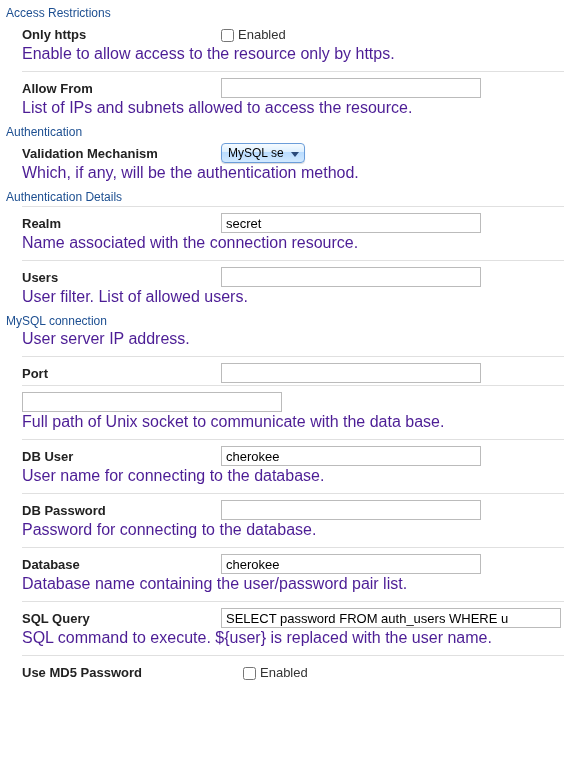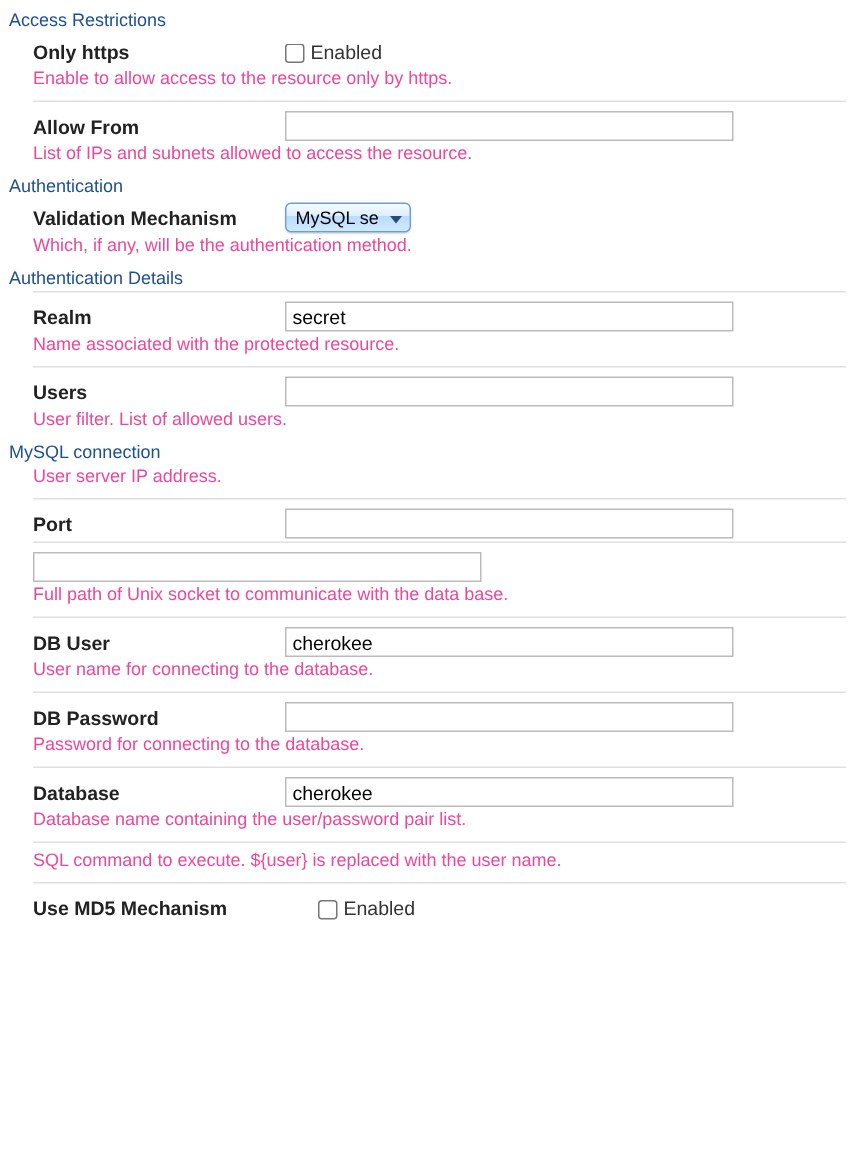--- a/index.html
+++ b/index.html
@@ -22,52 +22,53 @@
   }
   .field-block {
     margin-left: 18px;
     margin-bottom: 2px;
   }
   .field-row {
     display: flex;
     align-items: center;
     min-height: 22px;
     padding-top: 2px;
+    gap: 31px;
   }
   .field-label {
     flex: 0 0 168px;
     font-weight: bold;
     color: #222;
     font-size: 13px;
   }
   .field-control {
     flex: 1;
     display: flex;
     align-items: flex-end;
   }
   .field-control input[type="text"] {
-    width: 299px;
+    width: 260px;
     height: 20px;
     border: 1px solid #bbb;
     padding: 1px 4px;
     font-size: 13px;
     font-family: inherit;
   }
   .field-control input[type="checkbox"] {
     margin: 0 4px 0 0;
     width: 13px;
     height: 13px;
   }
   .checkbox-label {
     font-size: 13px;
     color: #333;
   }
   .field-desc {
-    color: #ec4899;
-    font-size: 12px;
+    color: #4c1d95;
+    font-size: 16px;
     margin-top: 1px;
     margin-bottom: 8px;
   }
   .divider {
     border-top: 1px solid #e0e0e0;
     margin: 2px 0 4px 18px;
   }
   select.aqua {
     -webkit-appearance: none;
     appearance: none;
@@ -161,21 +162,21 @@
 
   <div class="divider"></div>
 
   <div class="field-block">
     <div class="field-row">
       <div class="field-label">Realm</div>
       <div class="field-control">
         <input type="text" value="secret" style="">
       </div>
     </div>
-    <div class="field-desc">Name associated with the protected resource.</div>
+    <div class="field-desc">Name associated with the connection resource.</div>
   </div>
 
   <div class="divider"></div>
 
   <div class="field-block">
     <div class="field-row">
       <div class="field-label">Users</div>
       <div class="field-control">
         <input type="text" value="" style="">
       </div>
@@ -243,28 +244,34 @@
       <div class="field-control">
         <input type="text" value="cherokee" style="">
       </div>
     </div>
     <div class="field-desc">Database name containing the user/password pair list.</div>
   </div>
 
   <div class="divider"></div>
 
   <div class="field-block">
+    <div class="field-row">
+      <div class="field-label">SQL Query</div>
+      <div class="field-control">
+        <input type="text" style="width: 340px;" value="SELECT password FROM auth_users WHERE u">
+      </div>
+    </div>
     <div class="field-desc">SQL command to execute. ${user} is replaced with the user name.</div>
   </div>
 
   <div class="divider"></div>
 
   <div class="field-block">
     <div class="field-row">
-      <div class="field-label" style="flex-basis:190px">Use MD5 Mechanism</div>
+      <div class="field-label" style="flex-basis:190px">Use MD5 Password</div>
       <div class="field-control">
         <input type="checkbox" style="">
         <span class="checkbox-label">Enabled</span>
       </div>
     </div>
   </div>
 
 </div>
 
 </body></html>

